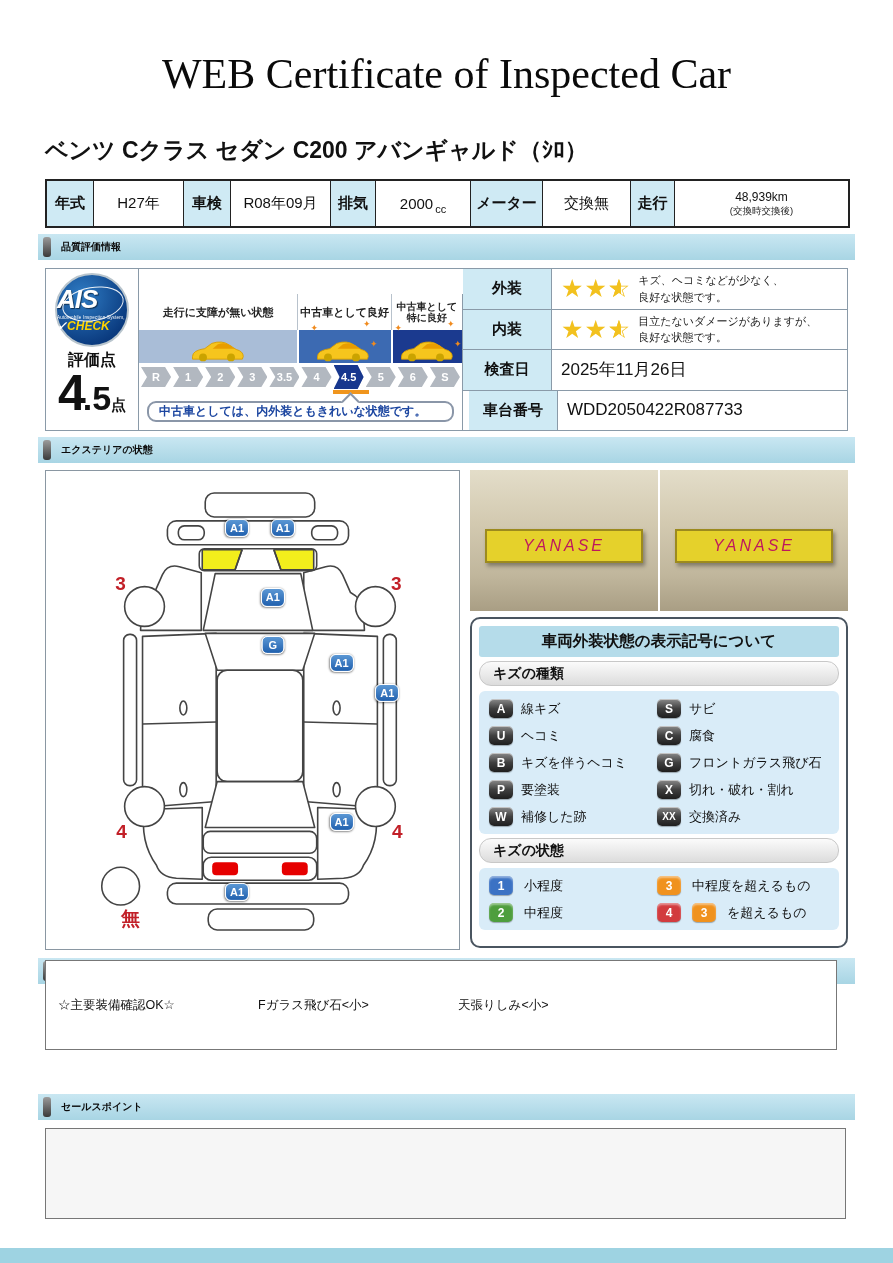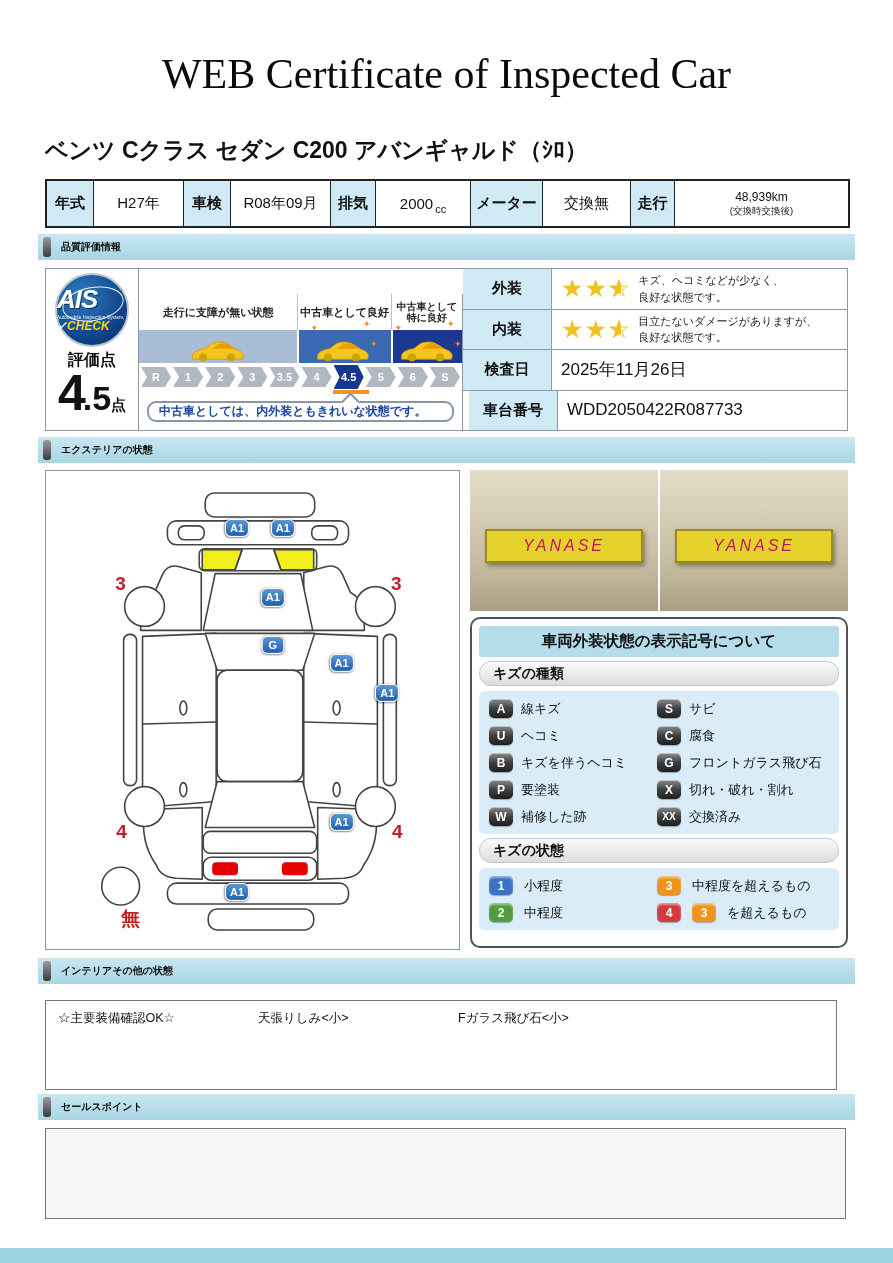--- a/index.html
+++ b/index.html
@@ -130,22 +130,22 @@
         background:linear-gradient(180deg,#8a8a8a,#404040 50%,#1e1e1e);color:#fff;font-size:12px;
         font-weight:bold;display:flex;align-items:center;justify-content:center;
         box-shadow:inset 0 1px 0 rgba(255,255,255,.5),0 1px 1px rgba(0,0,0,.3);}
   .kbadge.wide{font-size:10px;}
   .klabel{font-size:13px;}
   .nbadge{min-width:24px;height:19px;border-radius:5px;color:#fff;font-size:12px;font-weight:bold;
         display:flex;align-items:center;justify-content:center;
         box-shadow:inset 0 2px 2px rgba(255,255,255,.45),0 1px 1px rgba(0,0,0,.3);margin-right:3px;}
 
   
-  .i-box{position:absolute;top:1000px;left:45px;width:792px;height:90px;border:1px solid #777;
-        box-sizing:border-box;display:flex;padding:9px 12px;background:#fff;}
+  .i-box{position:absolute;top:960px;left:45px;width:792px;height:90px;border:1px solid #777;
+        box-sizing:border-box;display:flex;padding:9px 12px;background:#fff;align-items:center;}
   .int-item{width:200px;font-size:12.5px;}
   .s-box{position:absolute;top:1128px;left:45px;width:801px;height:91px;border:1px solid #777;
         background:#f6f6f6;box-sizing:border-box;}
   .footer-bar{position:absolute;top:1248px;left:0;width:893px;height:15px;background:#9ed3e2;}
 </style>
 </head>
 <body>
 
 <div class="page">
 
@@ -429,22 +429,22 @@
         </div>
       </div>
   </div>
 
   <div class="sec-header h-int">
     <span class="accent"></span>
     <span class="txt">インテリアその他の状態</span>
   </div>
   <div class="i-box" id="interior">
       <div class="int-item">☆主要装備確認OK☆</div>
+      <div class="int-item">Fガラス飛び石&lt;小&gt;</div>
       <div class="int-item">天張りしみ&lt;小&gt;</div>
-      <div class="int-item">Fガラス飛び石&lt;小&gt;</div>
     </div>
 
   <div class="sec-header h-sales">
     <span class="accent"></span>
     <span class="txt">セールスポイント</span>
   </div>
   <div class="s-box"></div>
 
   <div class="footer-bar"></div>
 </div>

